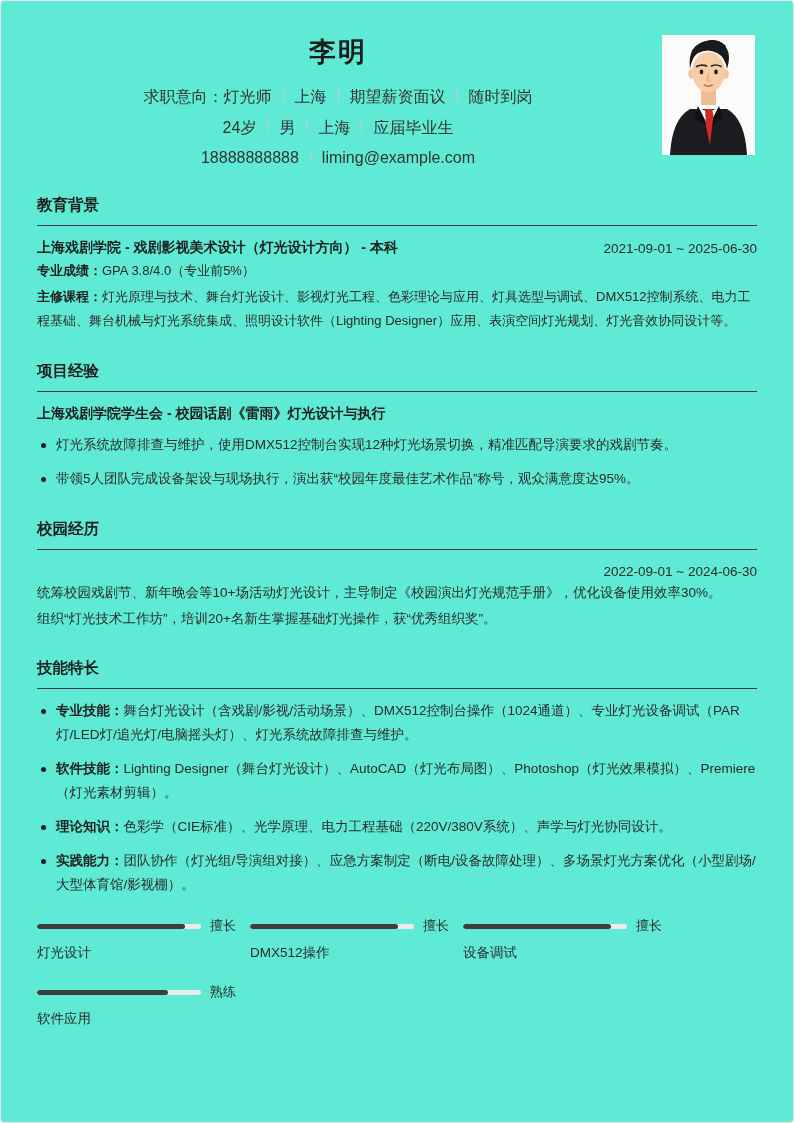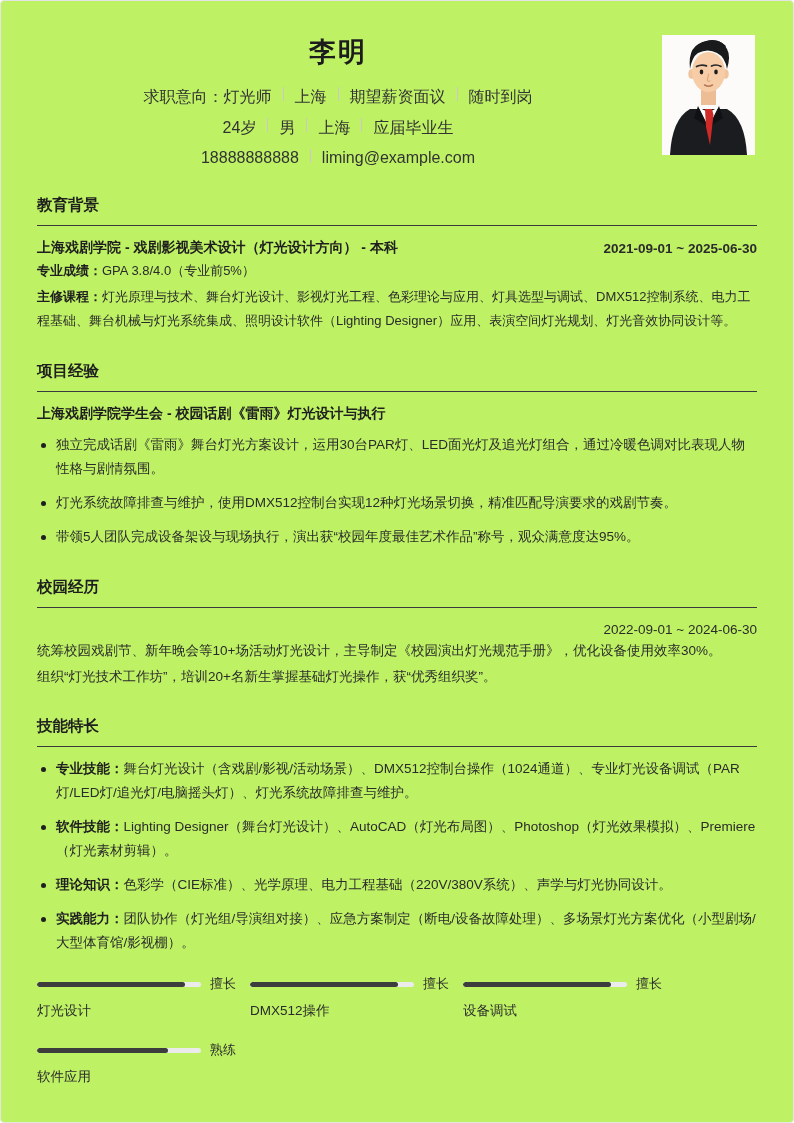--- a/index.html
+++ b/index.html
@@ -1,34 +1,34 @@
 <!DOCTYPE html>
 <html lang="zh"><head>
 <meta charset="utf-8">
 <style>
   html,body{margin:0;padding:0;background:#fff;}
   body{font-family:"Liberation Sans","DejaVu Sans",sans-serif;color:#2b2b2b;}
   .page{width:794px;height:1123px;box-sizing:border-box;padding:26px 36px 20px 36px;
-        background:#bef264;border:1px solid #e4e4e4;border-radius:4px;overflow:hidden;position:relative;}
+        background:#5eead4;border:1px solid #e4e4e4;border-radius:4px;overflow:hidden;position:relative;}
 
   
   .resume-header{position:relative;min-height:132px;}
   .avatar-wrap{position:absolute;right:2px;top:1px;width:93px;height:120px;}
   .head-text{width:calc(100% - 118px);text-align:center;}
   .candidate-name{font-size:27px;font-weight:bold;color:#1c1c1c;letter-spacing:2px;margin:7px 0 17px 0;}
   .info-line{font-size:16px;color:#333;display:flex;justify-content:center;align-items:flex-start;margin:10px 0;}
   .sep{display:inline-block;width:1px;height:14px;background:#c9c9c9;margin:0 11px;}
 
   
   section{margin-top:28px;}
   .sec-title{font-size:15.5px;font-weight:bold;color:#1f1f1f;margin:0;padding-bottom:9px;
              border-bottom:1.5px solid #3a3a3a;}
   .entry-head{display:flex;justify-content:space-between;align-items:center;margin-top:13px;}
   .entry-title{font-weight:bold;font-size:14px;color:#1f1f1f;}
-  .entry-date{font-size:13.5px;color:#2b2b2b;font-weight:bold;}
+  .entry-date{font-size:13.5px;color:#2b2b2b;font-weight:normal;}
   .kv{font-size:13px;line-height:24px;margin:2px 0;}
   .b{font-weight:bold;color:#1f1f1f;}
 
   ul.bullets{list-style:none;margin:5px 0 0 0;padding:0;}
   ul.bullets li{position:relative;padding-left:19px;font-size:13.5px;line-height:24px;margin-top:10px;}
   ul.bullets li::before{content:"";position:absolute;left:4px;top:9.5px;width:5px;height:5px;
                         border-radius:50%;background:#1f1f1f;}
 
   .right-date{text-align:right;font-size:13.5px;margin-top:14px;}
   .camp-line{font-size:13.5px;line-height:23.5px;margin:2px 0;}
@@ -107,21 +107,20 @@
     <p class="kv"><span class="b">专业成绩：</span><span>GPA 3.8/4.0（专业前5%）</span></p>
     <p class="kv"><span class="b">主修课程：</span><span>灯光原理与技术、舞台灯光设计、影视灯光工程、色彩理论与应用、灯具选型与调试、DMX512控制系统、电力工程基础、舞台机械与灯光系统集成、照明设计软件（Lighting Designer）应用、表演空间灯光规划、灯光音效协同设计等。</span></p>
   </section>
 
   <section>
     <h2 class="sec-title">项目经验</h2>
     <div class="entry-head">
       <div class="entry-title">上海戏剧学院学生会 - 校园话剧《雷雨》灯光设计与执行</div>
     </div>
     <ul class="bullets">
-      <li>独立完成话剧《雷雨》舞台灯光方案设计，运用30台PAR灯、LED面光灯及追光灯组合，通过冷暖色调对比表现人物性格与剧情氛围。</li>
       <li>灯光系统故障排查与维护，使用DMX512控制台实现12种灯光场景切换，精准匹配导演要求的戏剧节奏。</li>
       <li>带领5人团队完成设备架设与现场执行，演出获“校园年度最佳艺术作品”称号，观众满意度达95%。</li>
     </ul>
   </section>
 
   <section>
     <h2 class="sec-title">校园经历</h2>
     <div class="right-date">2022-09-01 ~ 2024-06-30</div>
     <p class="camp-line">统筹校园戏剧节、新年晚会等10+场活动灯光设计，主导制定《校园演出灯光规范手册》，优化设备使用效率30%。</p>
     <p class="camp-line">组织“灯光技术工作坊”，培训20+名新生掌握基础灯光操作，获“优秀组织奖”。</p>

